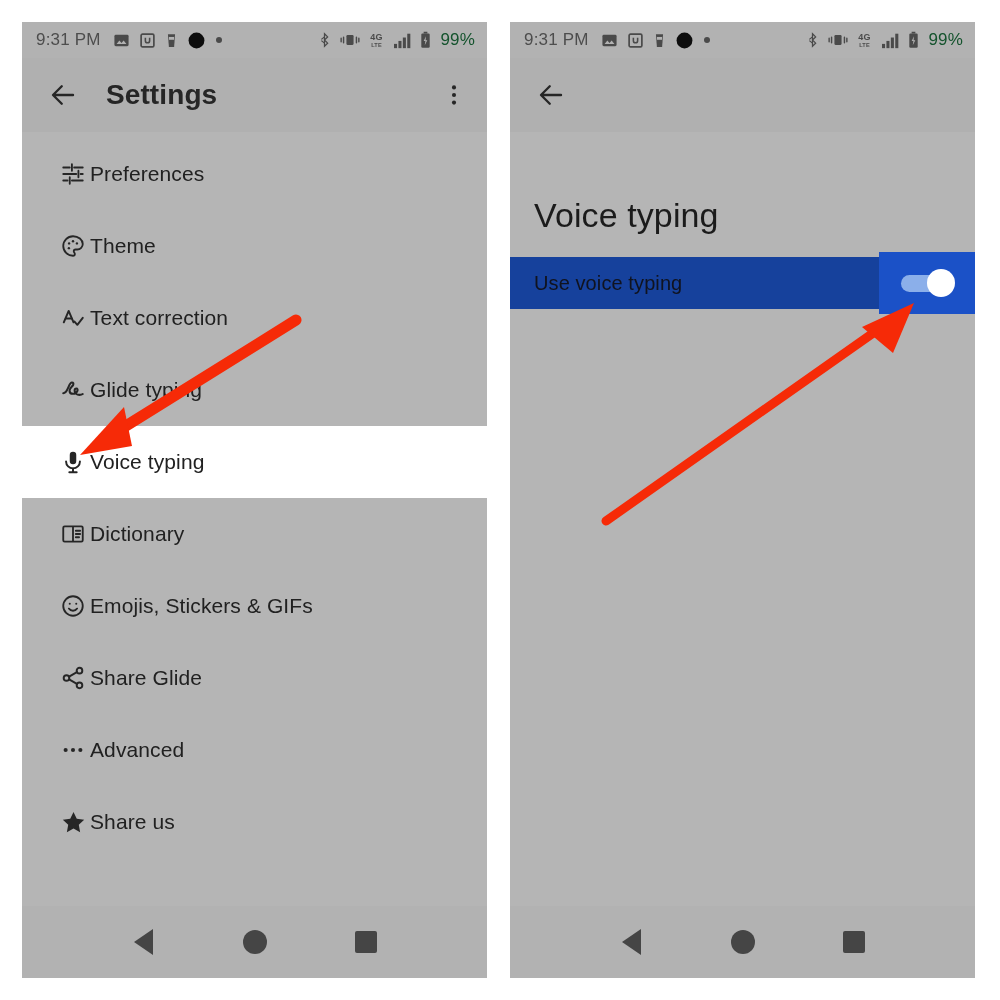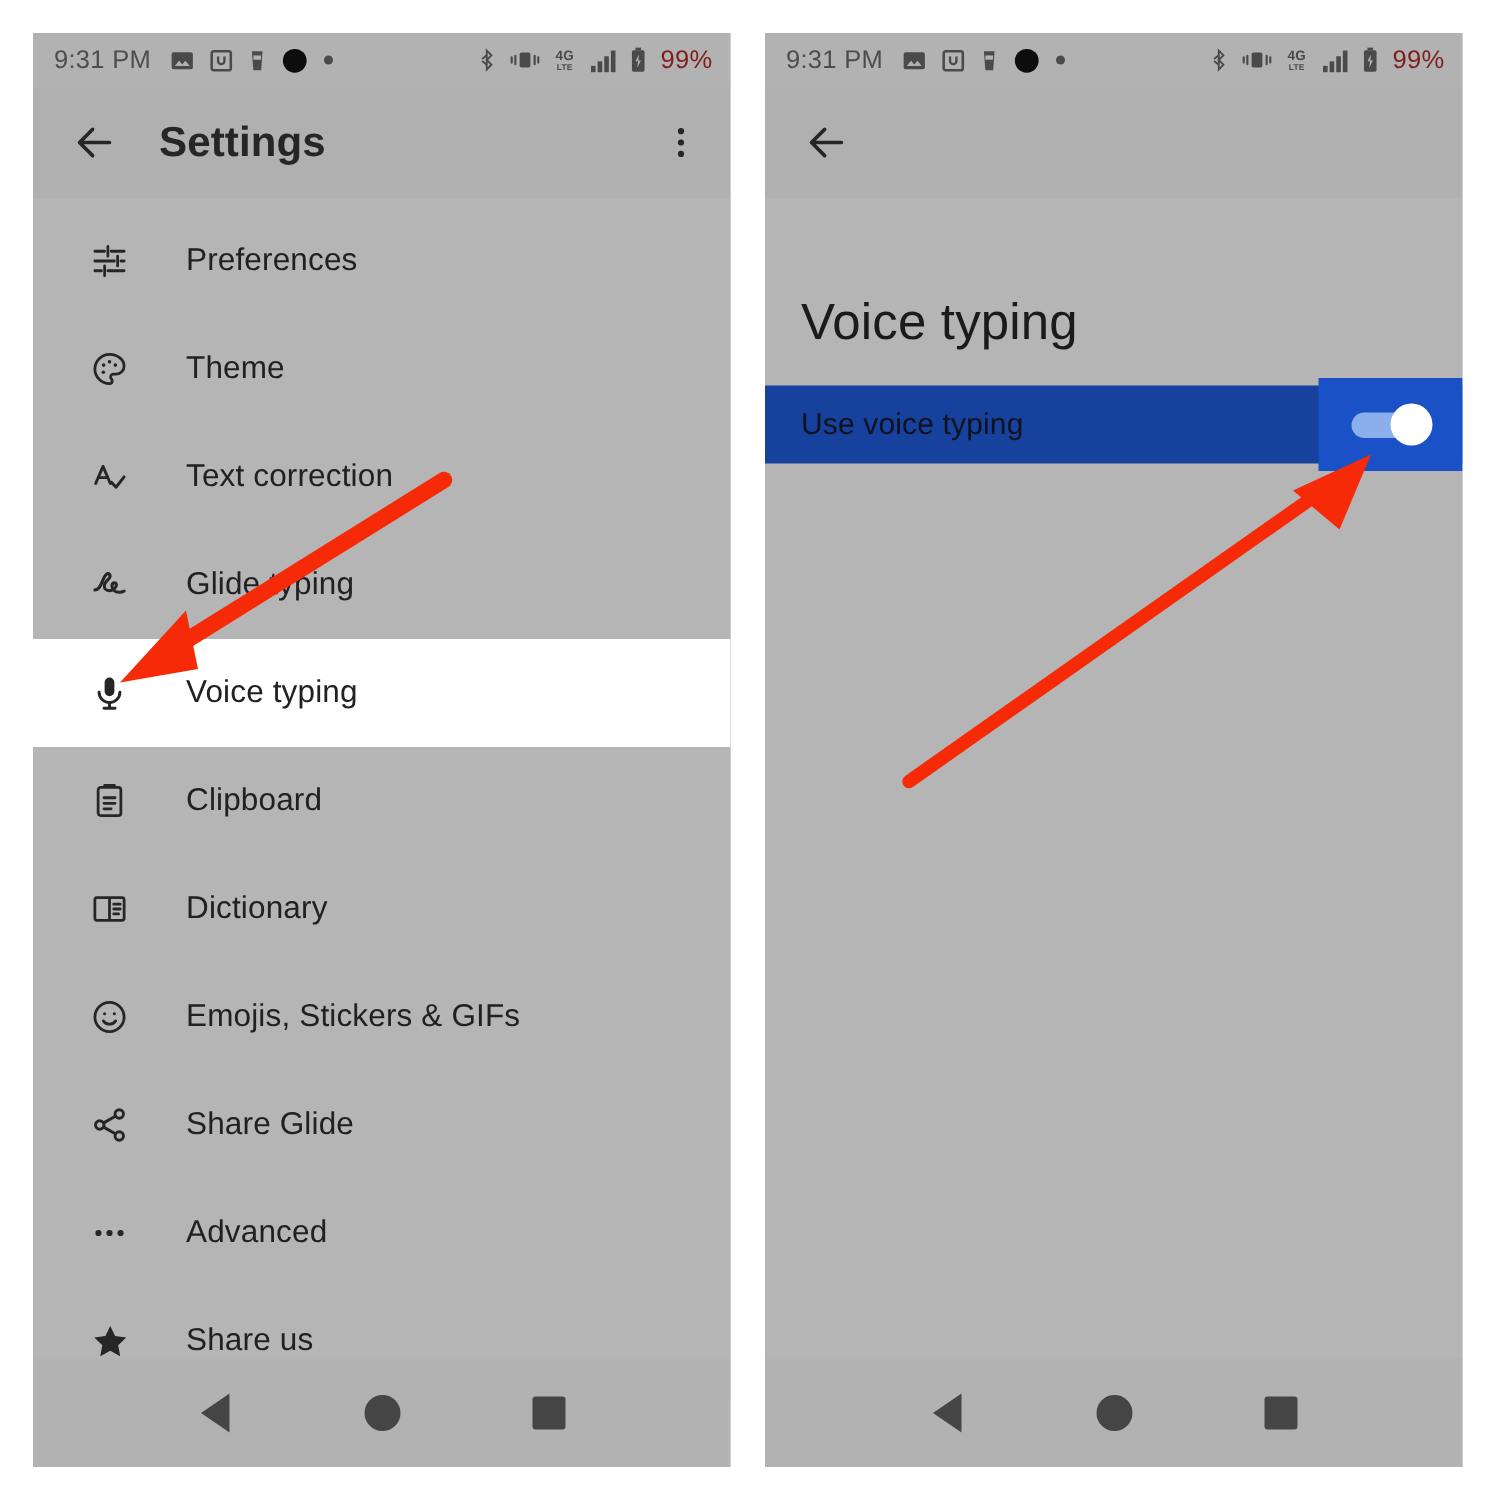--- a/index.html
+++ b/index.html
@@ -32,21 +32,21 @@
     padding:0 12px 0 14px;
     color:#4a4a4a;
     font-size:17px;
     letter-spacing:.2px;
     box-sizing:border-box;
   }
   .sb-time{font-size:17px;color:#4d4d4d;margin-right:12px;white-space:nowrap;}
   .sb-left-icons{display:flex;align-items:center;gap:9px;}
   .sb-spacer{flex:1;}
   .sb-right-icons{display:flex;align-items:center;gap:8px;}
-  .sb-batt-pct{font-size:17px;color:#7f1d1d;margin-left:1px;}
+  .sb-batt-pct{font-size:17px;color:#14532d;margin-left:1px;}
   .ic{display:inline-block;line-height:0;}
   .ic svg{display:block;}
 
   
   .appbar{
     height:74px;
     background:#b0b0b0;
     display:flex;align-items:center;
     padding:0 20px 0 26px;
     box-sizing:border-box;
@@ -68,21 +68,20 @@
     padding-left:34px;
     box-sizing:border-box;
   }
   .row.highlight{background:#ffffff;}
   .row-icon{
     width:34px;height:34px;
     display:flex;align-items:center;justify-content:center;
     flex:0 0 34px;
   }
   .row-label{
-    margin-left:34px;
     font-size:21px;
     color:#212121;
     letter-spacing:.1px;
     white-space:nowrap;
   }
 
   
   .appbar-plain{
     height:74px;background:#b0b0b0;
     display:flex;align-items:center;padding-left:26px;
@@ -289,30 +288,20 @@
         <span class="row-icon">
           <svg width="26" height="26" viewBox="0 0 24 24">
               <rect x="9" y="2.5" width="6" height="11.5" rx="3" fill="#262626"></rect>
               <path d="M5.6 11.5a6.4 6.4 0 0012.8 0" fill="none" stroke="#262626" stroke-width="1.8" stroke-linecap="round"></path>
               <path d="M12 18v3.4M8.6 21.4h6.8" stroke="#262626" stroke-width="1.8" stroke-linecap="round"></path>
             </svg>
         </span>
         <span class="row-label">Voice typing</span>
       </div>
 
-      <div class="row">
-        <span class="row-icon">
-          <svg width="26" height="26" viewBox="0 0 24 24" fill="none" stroke="#262626" stroke-width="1.7" stroke-linejoin="round">
-            <rect x="5" y="3.6" width="14" height="17.4" rx="1.6"></rect>
-            <path d="M9 3.6V2.4h6v1.2"></path>
-            <path d="M8.6 10h6.8M8.6 13.4h6.8M8.6 16.8h4.4" stroke-linecap="round"></path>
-          </svg>
-        </span>
-        <span class="row-label">Clipboard</span>
-      </div>
 
       <div class="row">
         <span class="row-icon">
           <svg width="26" height="26" viewBox="0 0 24 24" fill="none" stroke="#262626" stroke-width="1.7" stroke-linejoin="round">
             <rect x="3" y="5" width="18" height="14" rx="1.3"></rect>
               <path d="M12 5v14"></path>
             <path d="M14.6 9h4M14.6 12h4M14.6 15h3" stroke-linecap="round"></path>
           </svg>
         </span>
         <span class="row-label">Dictionary</span>

